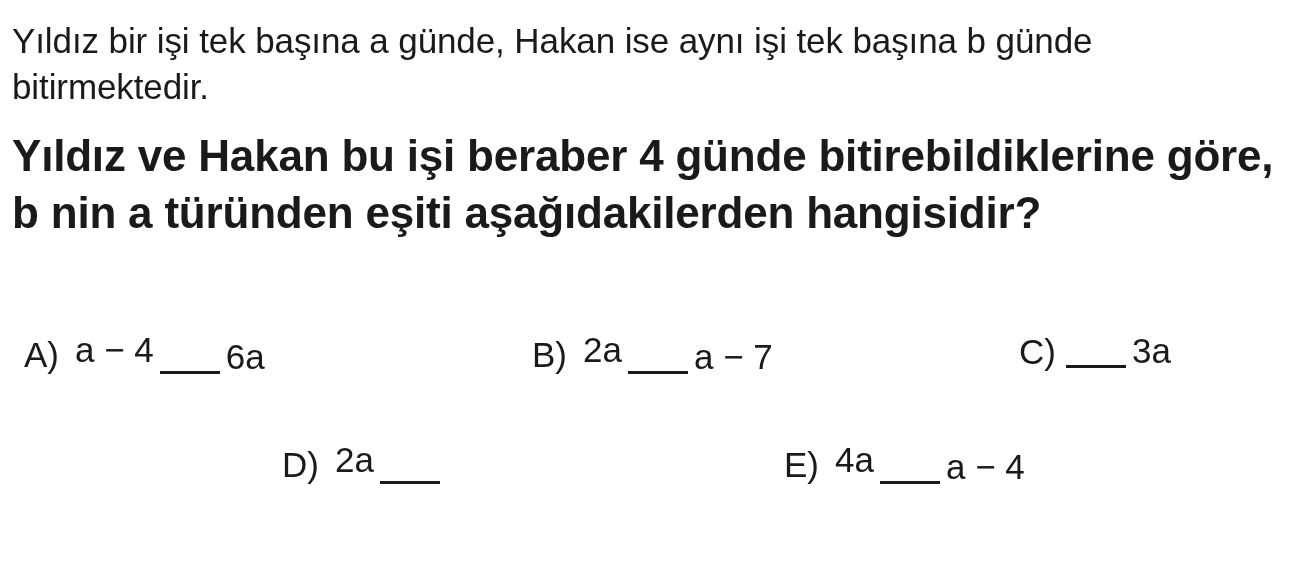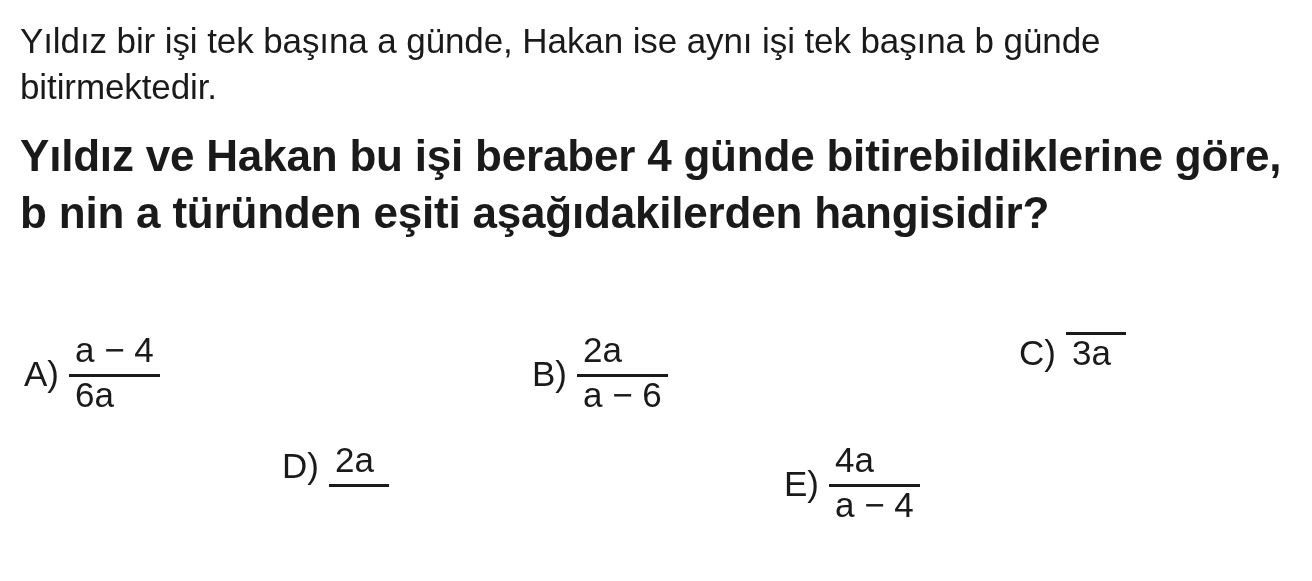--- a/index.html
+++ b/index.html
@@ -12,21 +12,21 @@
     background: #ffffff;
     font-family: "Liberation Sans", sans-serif;
     color: #1a1a1a;
     overflow: hidden;
   }
   .page {
     position: relative;
     width: 1312px;
     height: 432px;
     box-sizing: border-box;
-    padding: 18px 24px 0 20px;
+    padding: 18px 24px 0 12px;
   }
   .stem {
     font-size: 35px;
     line-height: 1.30;
     font-weight: 400;
     letter-spacing: -0.1px;
     margin: 0 0 18px 0;
     max-width: 1265px;
   }
   .question {
@@ -56,22 +56,22 @@
     gap: 10px;
   }
   .opt-letter {
     font-size: 35px;
     font-weight: 400;
     line-height: 1;
     padding-top: 2px;
   }
   .frac {
     display: inline-flex;
-    flex-direction: column;
-    align-items: flex-start;
+    flex-direction: row;
+    align-items: flex-end;
     line-height: 1;
   }
   .frac .num,
   .frac .den {
     font-size: 35px;
     font-weight: 400;
     padding: 0 6px;
     white-space: nowrap;
   }
   .frac .num { margin-bottom: 7px; }
@@ -111,21 +111,21 @@
           <span class="bar"></span>
           <span class="den">6a</span>
         </span>
       </div>
 
       <div class="option opt-b">
         <span class="opt-letter">B)</span>
         <span class="frac">
           <span class="num">2a</span>
           <span class="bar"></span>
-          <span class="den">a − 6</span>
+          <span class="den">a − 7</span>
         </span>
       </div>
 
       <div class="option opt-c">
         <span class="opt-letter">C)</span>
         <span class="frac">
           <span class="bar"></span>
           <span class="den">3a</span>
         </span>
       </div>

